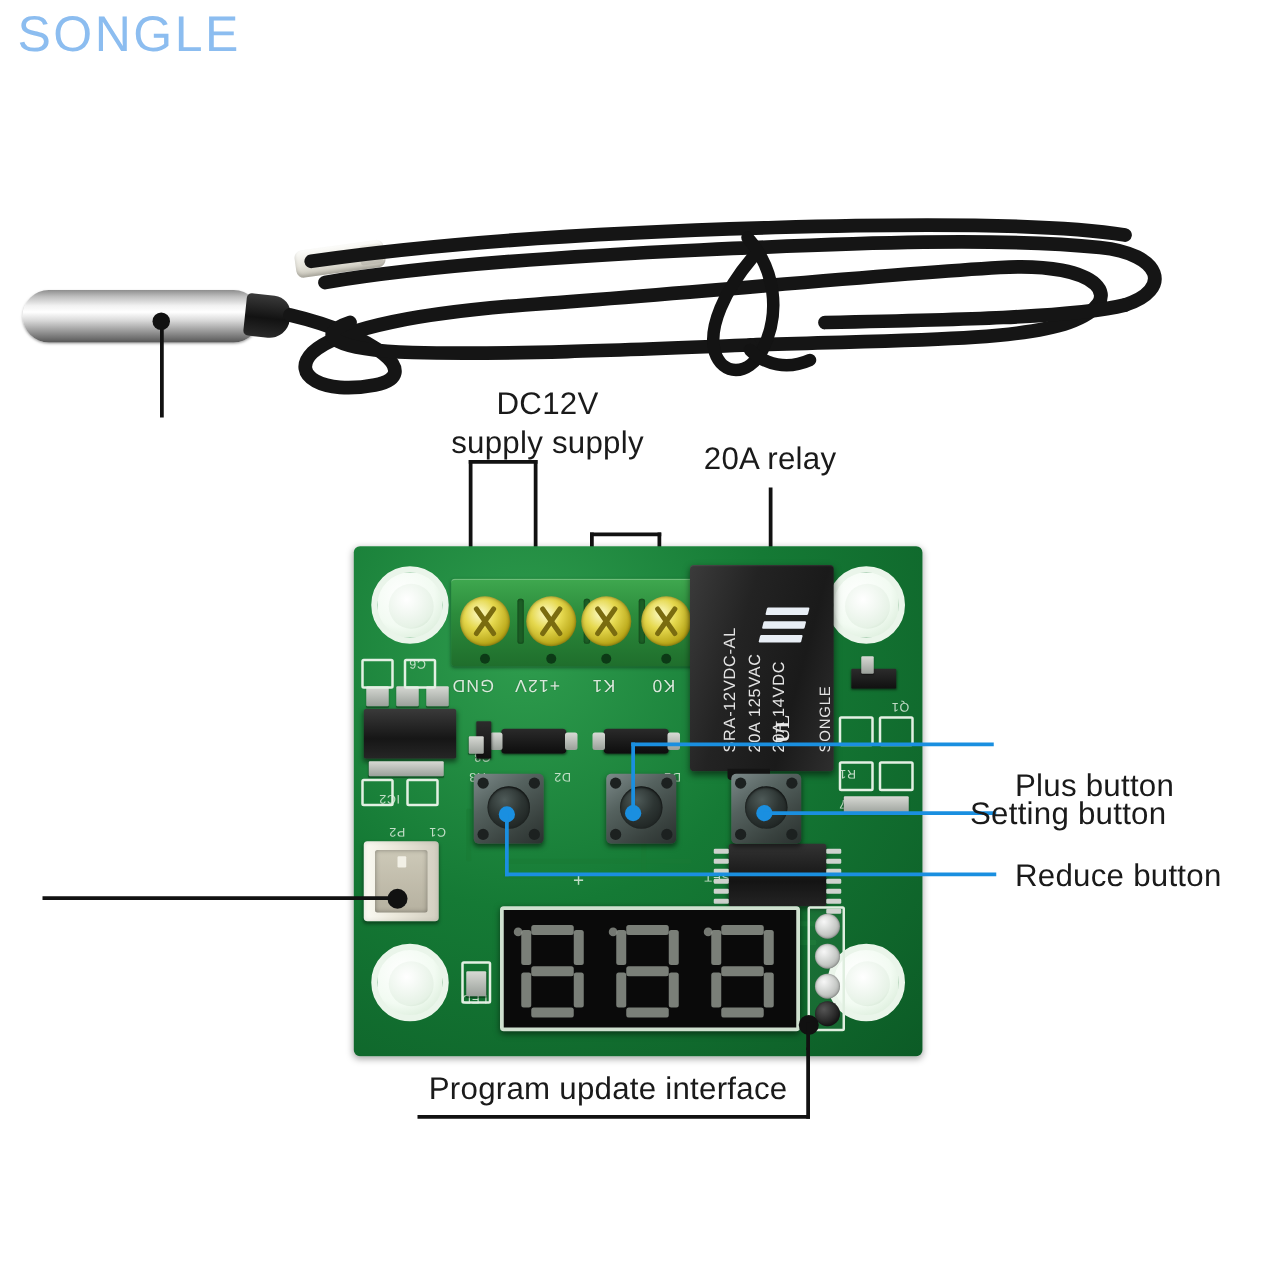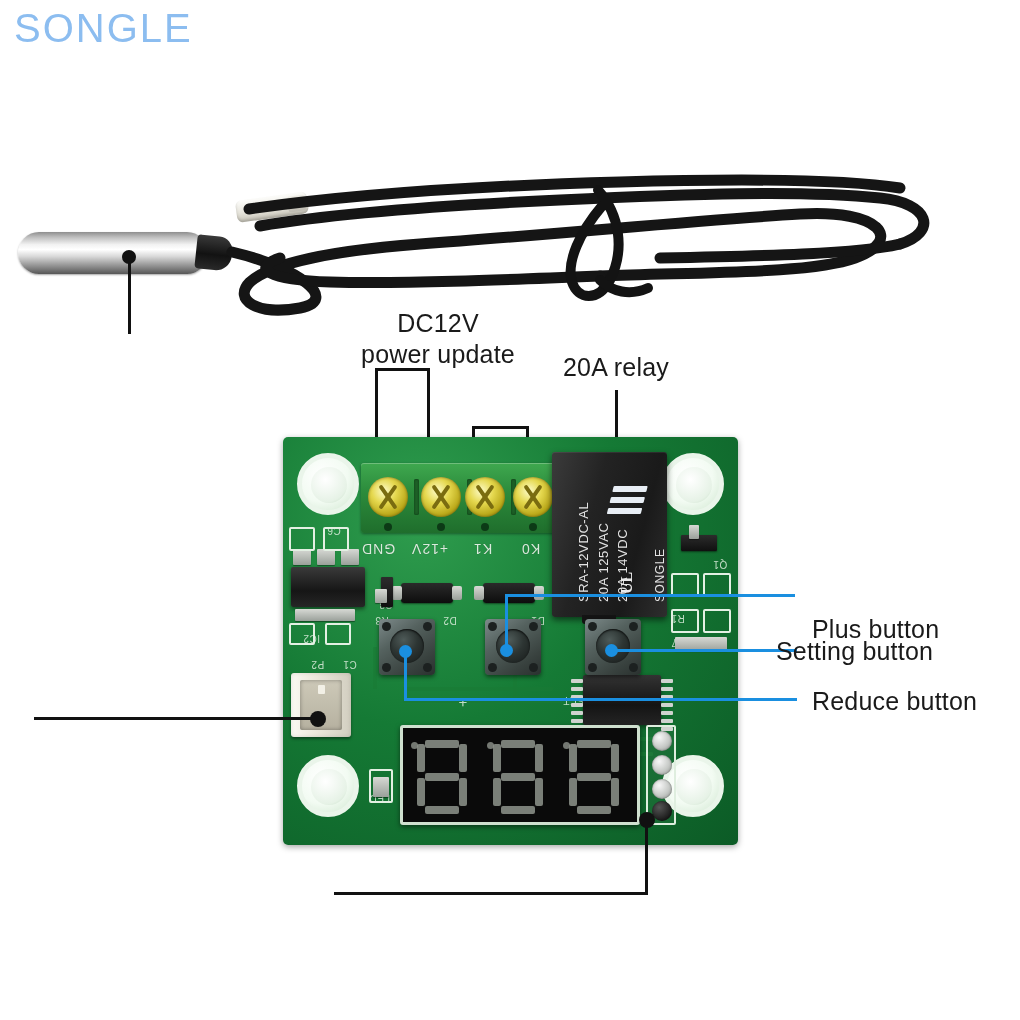--- a/index.html
+++ b/index.html
@@ -285,21 +285,21 @@
     <g fill="none" stroke="#131313" stroke-width="10" stroke-linecap="round">
       <path d="M598 190 C 620 215, 625 250, 610 280 C 598 302, 578 300, 572 282 C 566 262, 580 232, 602 206"></path>
       <path d="M600 280 C 612 292, 630 296, 648 288"></path>
     </g>
   </svg>
 
   <div class="lead v" style="left:128px;top:256px;height:78px;"></div>
   <div class="dot" style="left:122px;top:250px;width:14px;height:14px;"></div>
 
   <div class="label center" style="left:303px;top:308px;width:270px;">DC12V
-power update</div>
+supply supply</div>
   <div class="bracket" style="left:375px;top:368px;width:55px;height:116px;"></div>
   <div class="dot" style="left:370px;top:476px;width:15px;height:15px;"></div>
   <div class="dot" style="left:423px;top:476px;width:15px;height:15px;"></div>
 
   <div class="bracket" style="left:472px;top:426px;width:57px;height:58px;"></div>
   <div class="dot" style="left:467px;top:476px;width:15px;height:15px;"></div>
   <div class="dot" style="left:522px;top:476px;width:15px;height:15px;"></div>
 
   <div class="label" style="left:563px;top:352px;width:180px;">20A relay</div>
   <div class="lead v" style="left:615px;top:390px;height:90px;"></div>
@@ -501,17 +501,18 @@
   <div class="label" style="left:776px;top:636px;">Setting button</div>
 
   <div class="dot blue" style="left:399px;top:645px;width:13px;height:13px;"></div>
   <div class="lead blue v" style="left:404px;top:651px;height:50px;"></div>
   <div class="lead blue h" style="left:404px;top:698px;width:393px;"></div>
   <div class="label" style="left:812px;top:686px;">Reduce button</div>
 
   <div class="lead h" style="left:34px;top:717px;width:285px;"></div>
   <div class="dot" style="left:310px;top:711px;width:16px;height:16px;"></div>
 
+  <div class="label" style="left:343px;top:856px;">Program update interface</div>
   <div class="lbracket" style="left:334px;top:838px;width:314px;height:57px;"></div>
   <div class="dot" style="left:639px;top:812px;width:16px;height:16px;"></div>
   <div class="lead v" style="left:645px;top:818px;height:22px;"></div>
 
 </div>
 
 </body></html>

